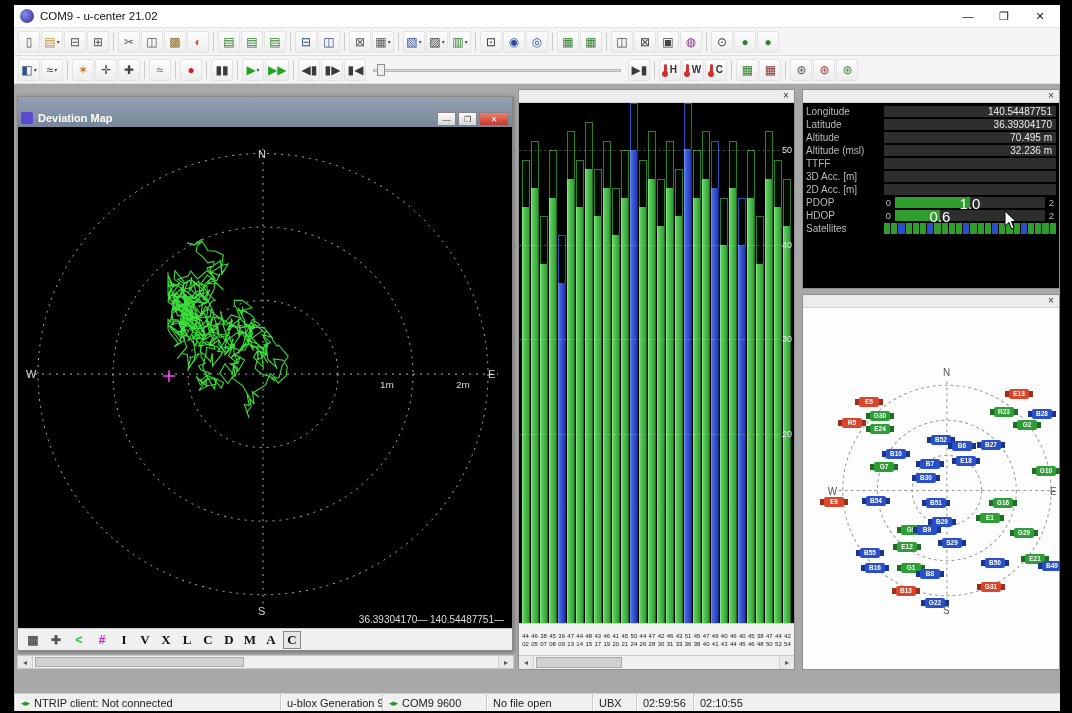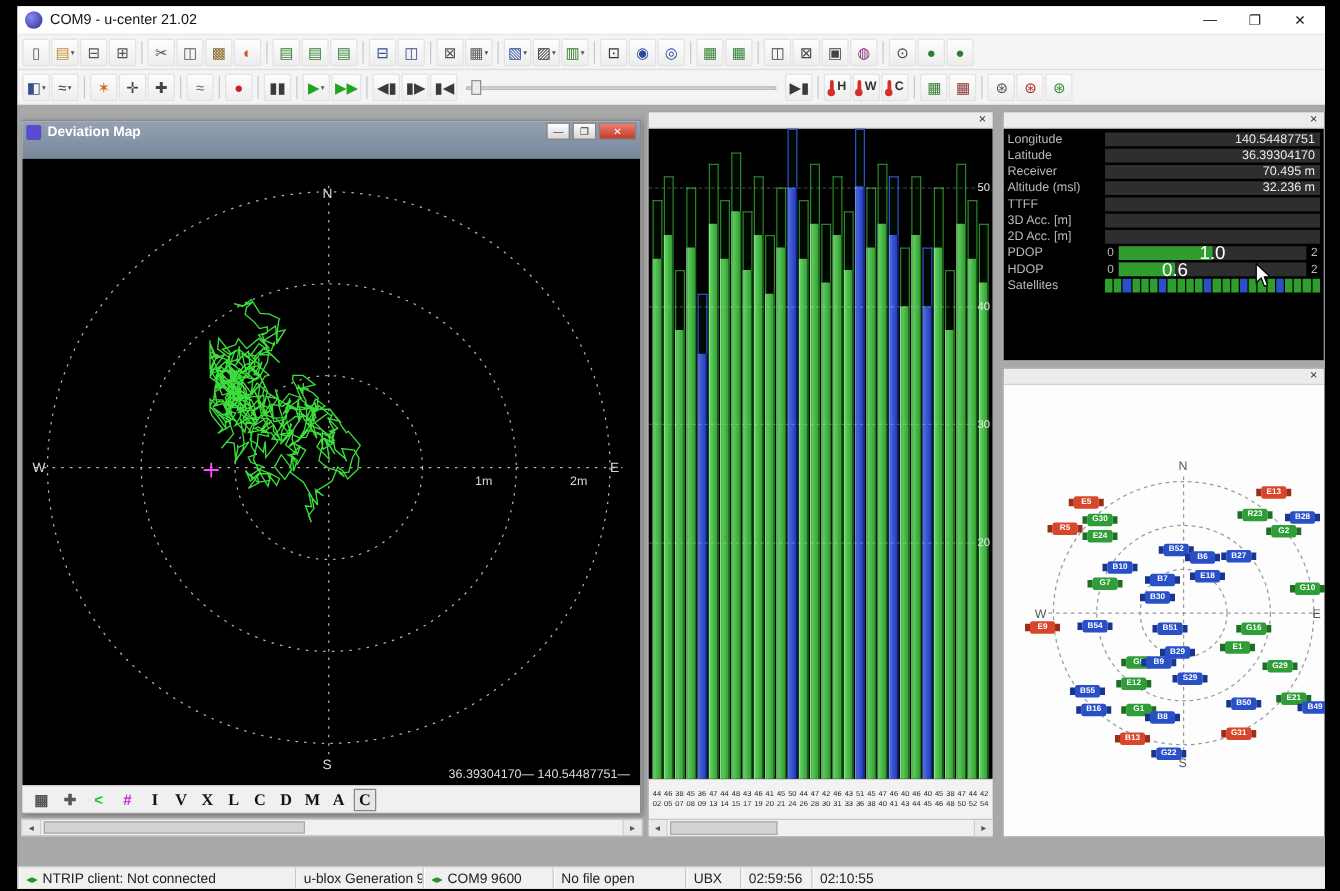--- a/index.html
+++ b/index.html
@@ -29,21 +29,21 @@
   .slider .thumb { position:absolute; left:4px; top:3px; width:8px; height:12px; background:#ececec; border:1px solid #909090; }
   .thermo { display:inline-block; width:3px; height:12px; background:#d03030; border-radius:2px; margin-right:3px; position:relative; }
   .thermo::after { content:""; position:absolute; bottom:-1px; left:-1.5px; width:6px; height:6px; border-radius:50%; background:#d03030; }
   .tletter { font-size:10px; font-weight:bold; color:#333; }
 
   
   #mdi { position:relative; flex:1; background:#a8a8a8; overflow:hidden; }
 
   
   .devwin { position:absolute; left:3px; top:12px; width:496px; height:555px; background:#f0f0f0; border:1px solid #8a8a8a; display:flex; flex-direction:column; box-shadow:1px 1px 4px rgba(0,0,0,.35); }
-  .dw-title { height:20px; background:linear-gradient(#94a2b2,#77869a); display:flex; align-items:flex-end; padding:15px 3px; }
+  .dw-title { height:20px; background:linear-gradient(#94a2b2,#77869a); display:flex; align-items:flex-start; padding:15px 3px; }
   .dw-icon { width:12px; height:12px; background:#5a4ad0; border-radius:2px; margin-right:5px; }
   .dw-text { color:#fff; font-size:11px; font-weight:bold; flex:1; }
   .dw-btn { width:19px; height:14px; background:linear-gradient(#fefefe,#d6d6d6); border:1px solid #858585; font-size:8px; display:flex; align-items:center; justify-content:center; margin-left:2px; color:#333; }
   .dw-btn.close { background:linear-gradient(#f08070,#c0392b); color:#fff; width:30px; }
   .dw-plot { flex:1; background:#000; position:relative; }
   .dw-plot svg { position:absolute; inset:0; width:100%; height:100%; }
   .dw-coords { position:absolute; right:8px; bottom:3px; color:#ddd; font-size:10px; z-index:2; }
   .dw-toolbar { height:22px; background:#f0f0f0; display:flex; align-items:center; padding:0 5px; gap:3px; border-top:1px solid #ccc; }
   .dw-tool { width:20px; height:18px; display:flex; align-items:center; justify-content:center; font-size:12px; font-weight:bold; }
   .dw-letter { width:18px; height:18px; display:flex; align-items:center; justify-content:center; font-size:13px; font-weight:bold; color:#111; font-family:"Liberation Serif", serif; }
@@ -595,21 +595,21 @@
       <div id="data-table">
           <div class="drow">
             <span class="dlabel">Longitude</span>
             <span class="dval">140.54487751</span>
           </div>
           <div class="drow">
             <span class="dlabel">Latitude</span>
             <span class="dval">36.39304170</span>
           </div>
           <div class="drow">
-            <span class="dlabel">Receiver</span>
+            <span class="dlabel">Altitude</span>
             <span class="dval">70.495 m</span>
           </div>
           <div class="drow">
             <span class="dlabel">Altitude (msl)</span>
             <span class="dval">32.236 m</span>
           </div>
           <div class="drow">
             <span class="dlabel">TTFF</span>
             <span class="dval"></span>
           </div>
@@ -732,21 +732,21 @@
         </div>
     </div>
 
   </div>
 
   <div id="statusbar">
       <div class="sb-cell" style="width: 222px;">
         <span class="sb-icon">◂▸</span>
         <span>NTRIP client: Not connected</span>
       </div>
-      <div class="sb-cell" style="width: 102px;">
+      <div class="sb-cell" style="width: 102px; margin-left: 44px;">
         <span>u-blox Generation 9</span>
       </div>
       <div class="sb-cell" style="width: 104px;">
         <span class="sb-icon">◂▸</span>
         <span>COM9 9600</span>
       </div>
       <div class="sb-cell" style="width: 106px;">
         <span>No file open</span>
       </div>
       <div class="sb-cell" style="width: 44px;">

